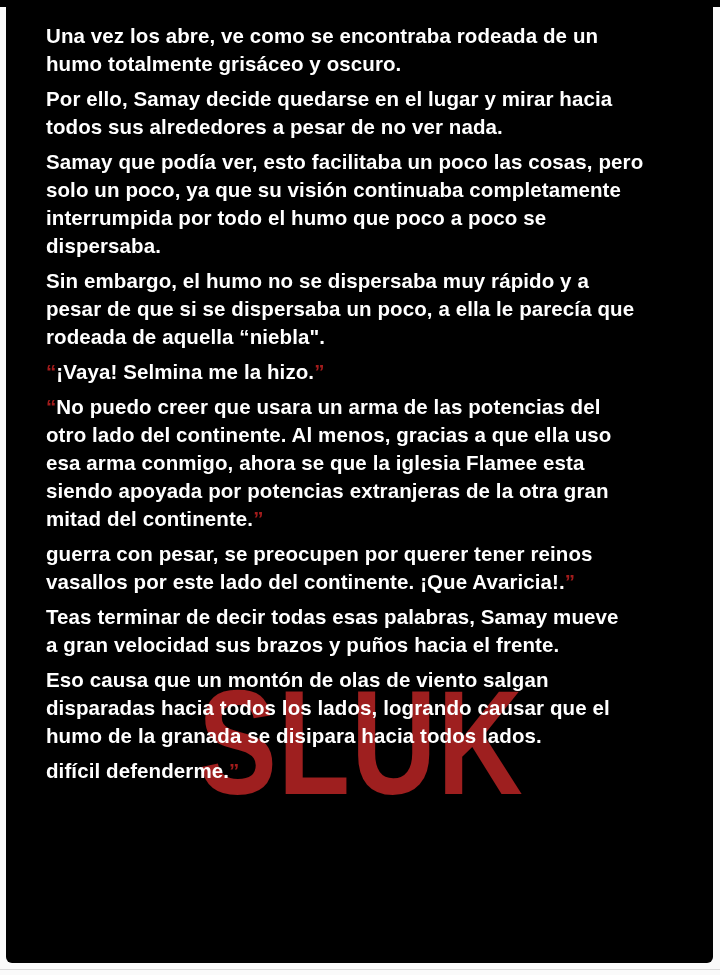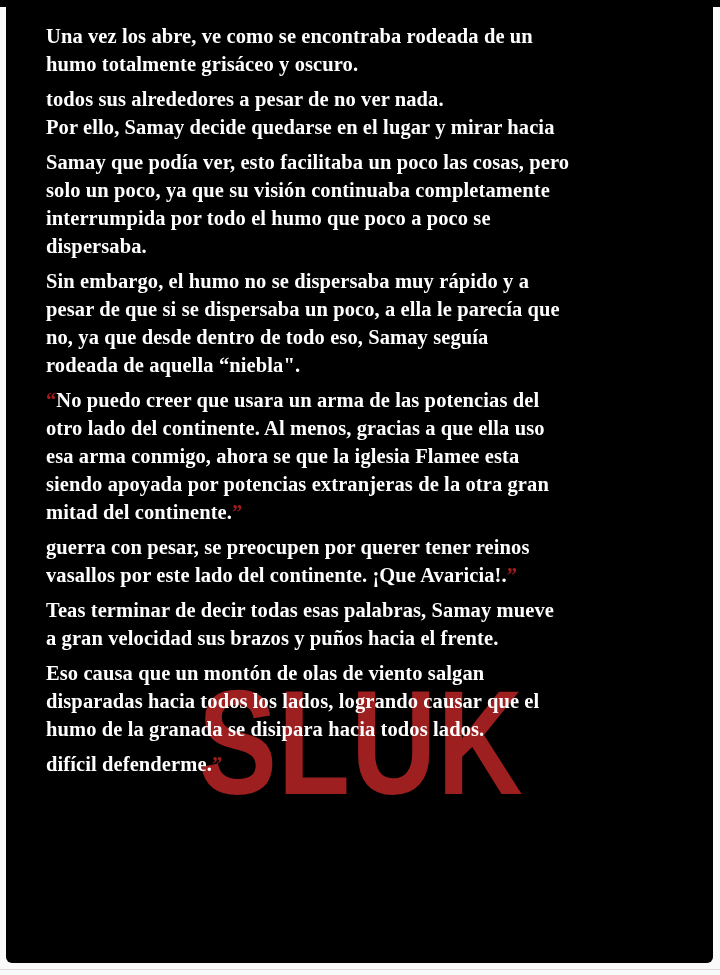--- a/index.html
+++ b/index.html
@@ -45,21 +45,20 @@
     transform: scaleX(0.80);
     transform-origin: left top;
     letter-spacing: 1px;
     user-select: none;
   }
   .text-block {
     position: absolute;
     left: 40px;
     top: 22px;
     z-index: 1;
-    font-family: Liberation Serif, serif;
   }
   .para {
     margin: 0 0 7px 0;
   }
   .line {
     font-size: 20.5px;
     line-height: 28px;
     font-weight: bold;
     color: var(--txt, #ffffff);
     white-space: nowrap;
@@ -83,34 +82,36 @@
 <div class="page">
   <div class="top-edge"></div>
   <div class="panel">
     <div class="watermark">SLUK</div>
     <div class="text-block" id="text-container">
         <div class="para">
           <div class="line">Una vez los abre, ve como se encontraba rodeada de un</div>
           <div class="line">humo totalmente grisáceo y oscuro.</div>
         </div>
         <div class="para">
+          <div class="line">Por ello, Samay decide quedarse en el lugar y mirar hacia</div>
           <div class="line">todos sus alrededores a pesar de no ver nada.</div>
-          <div class="line">Por ello, Samay decide quedarse en el lugar y mirar hacia</div>
         </div>
         <div class="para">
           <div class="line">Samay que podía ver, esto facilitaba un poco las cosas, pero</div>
           <div class="line">solo un poco, ya que su visión continuaba completamente</div>
           <div class="line">interrumpida por todo el humo que poco a poco se</div>
           <div class="line">dispersaba.</div>
         </div>
         <div class="para">
           <div class="line">Sin embargo, el humo no se dispersaba muy rápido y a</div>
           <div class="line">pesar de que si se dispersaba un poco, a ella le parecía que</div>
-          <div class="line">no, ya que desde dentro de todo eso, Samay seguía</div>
           <div class="line">rodeada de aquella “niebla".</div>
+        </div>
+        <div class="para">
+          <div class="line"><span class="q">“</span>¡Vaya! Selmina me la hizo.<span class="q">”</span></div>
         </div>
         <div class="para">
           <div class="line"><span class="q">“</span>No puedo creer que usara un arma de las potencias del</div>
           <div class="line">otro lado del continente. Al menos, gracias a que ella uso</div>
           <div class="line">esa arma conmigo, ahora se que la iglesia Flamee esta</div>
           <div class="line">siendo apoyada por potencias extranjeras de la otra gran</div>
           <div class="line">mitad del continente.<span class="q">”</span></div>
         </div>
         <div class="para">
           <div class="line">guerra con pesar, se preocupen por querer tener reinos</div>

